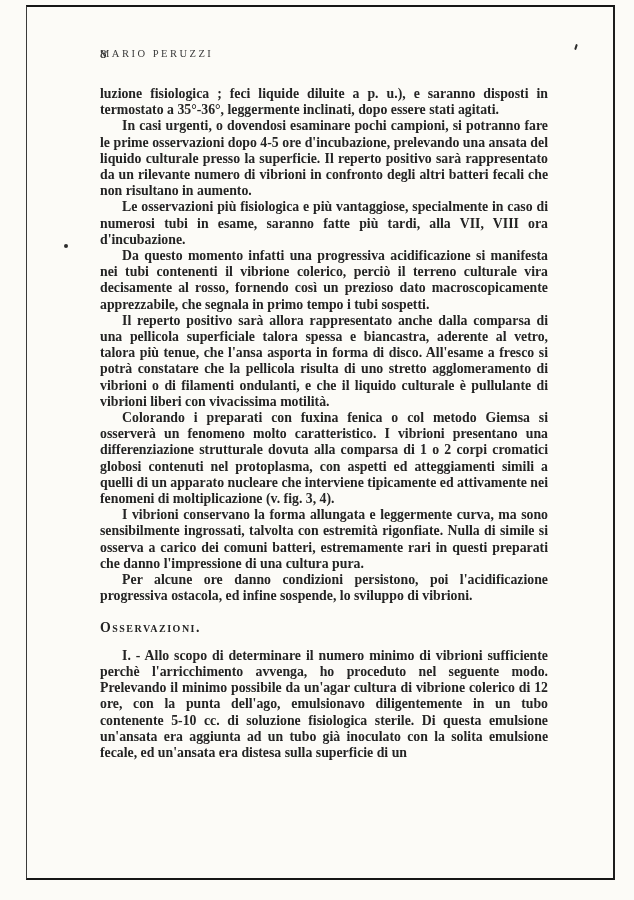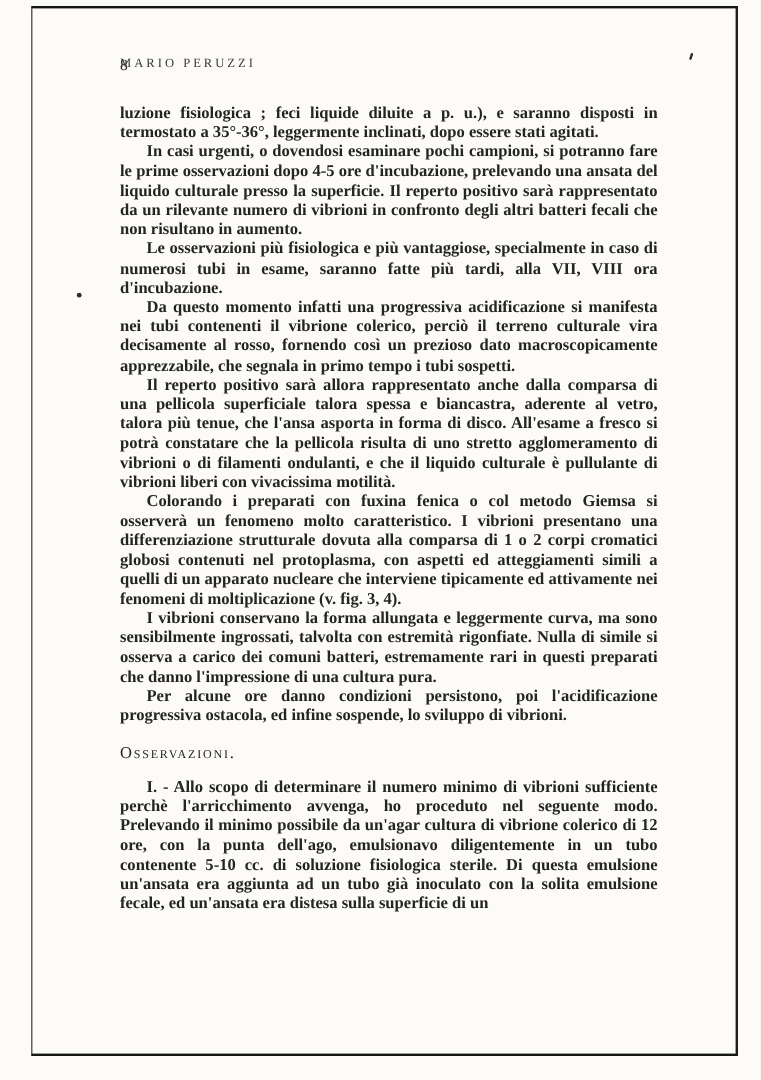--- a/index.html
+++ b/index.html
@@ -67,21 +67,21 @@
   .textblock p {
     margin: 0;
     font-weight: bold;
   }
   .textblock p.indent {
     text-indent: 1.6em;
   }
   .section-heading {
     margin: 15px 0 12px 0;
     font-size: 13.8px;
-    font-weight: normal;
+    font-weight: bold;
     font-variant: small-caps;
     letter-spacing: 1.5px;
     text-align: left;
   }
   
   .speck {
     position: absolute;
     background: #2c2c2c;
     border-radius: 50%;
   }

